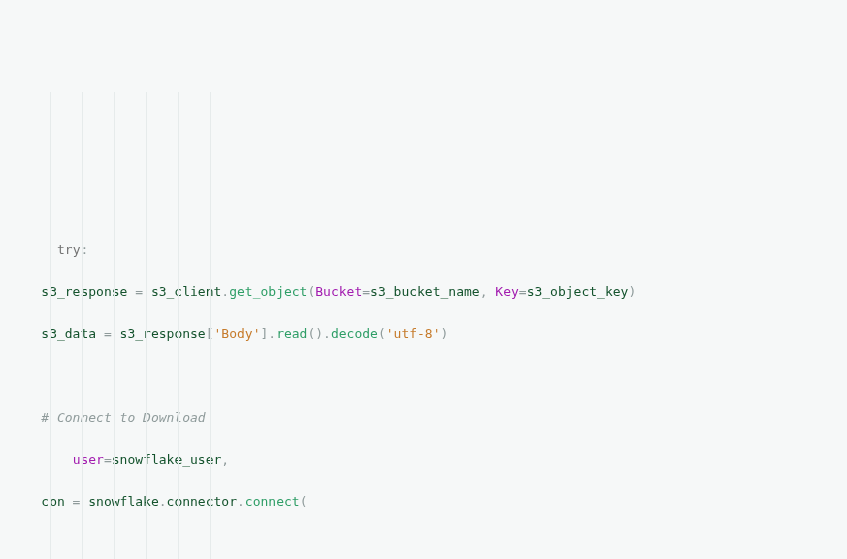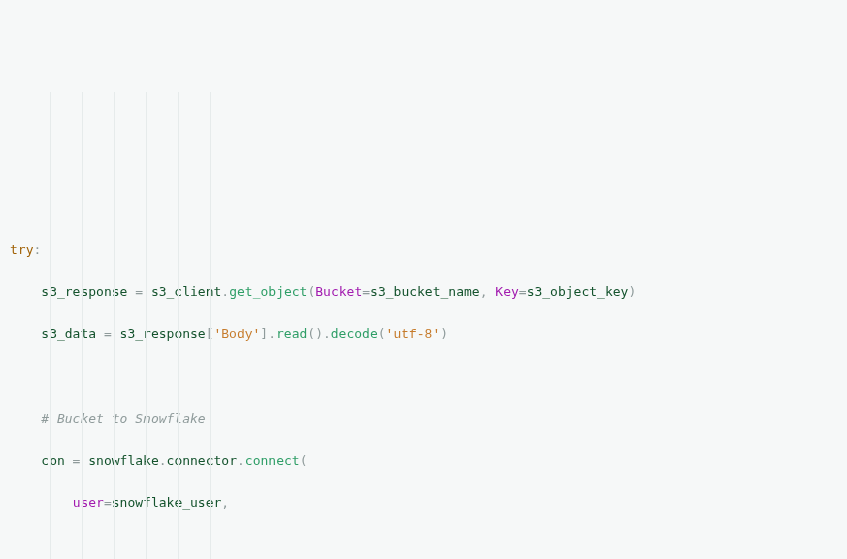--- a/index.html
+++ b/index.html
@@ -16,46 +16,46 @@
   .code-block { position: relative; }
   .line { display: block; }
   .guide {
     position: absolute;
     top: 0;
     bottom: 0;
     border-left: 1px solid #e6ebeb;
     pointer-events: none;
   }
   .c  { color: #8f9b9b; font-style: italic; }   
-  .kw { color: #a16207; }                        
+  .kw { color: #737373; margin-left: 47px; }                        
   .op { color: #8f9b9b; }                        
   .nm { color: #14532d; }                           
   .fn { color: #2f9e67; }                        
   .pr { color: #a21caf; }                           
-  .st { color: #c67b2b; font-family: Liberation Mono, monospace; }                           
+  .st { color: #c67b2b; }                           
 </style>
 </head>
 <body>
 
 
 
 <div class="code-block">
 <div class="guide" style="left:40px"></div>
 <div class="guide" style="left:72px"></div>
 <div class="guide" style="left:104px"></div>
 <div class="guide" style="left:136px"></div>
 <div class="guide" style="left:168px"></div>
 <div class="guide" style="left:200px"></div>
 <span class="line"><span class="kw">try</span><span class="op">:</span></span>
 <span class="line">    <span class="nm">s3_response</span><span class="op"> = </span><span class="nm">s3_client</span><span class="op">.</span><span class="fn">get_object</span><span class="op">(</span><span class="pr">Bucket</span><span class="op">=</span><span class="nm">s3_bucket_name</span><span class="op">, </span><span class="pr">Key</span><span class="op">=</span><span class="nm">s3_object_key</span><span class="op">)</span></span>
 <span class="line">    <span class="nm">s3_data</span><span class="op"> = </span><span class="nm">s3_response</span><span class="op">[</span><span class="st">'Body'</span><span class="op">]</span><span class="op">.</span><span class="fn">read</span><span class="op">(</span><span class="op">)</span><span class="op">.</span><span class="fn">decode</span><span class="op">(</span><span class="st">'utf-8'</span><span class="op">)</span></span>
 <span class="line"> </span>
-<span class="line">    <span class="c"># Bucket to Snowflake</span></span>
+<span class="line">    <span class="c"># Connect to Download</span></span>
+<span class="line">        <span class="pr">user</span><span class="op">=</span><span class="nm">snowflake_user</span><span class="op">,</span></span>
 <span class="line">    <span class="nm">con</span><span class="op"> = </span><span class="nm">snowflake</span><span class="op">.</span><span class="nm">connector</span><span class="op">.</span><span class="fn">connect</span><span class="op">(</span></span>
-<span class="line">        <span class="pr">user</span><span class="op">=</span><span class="nm">snowflake_user</span><span class="op">,</span></span>
 
 
 
 
 
 
 
 
 
 

